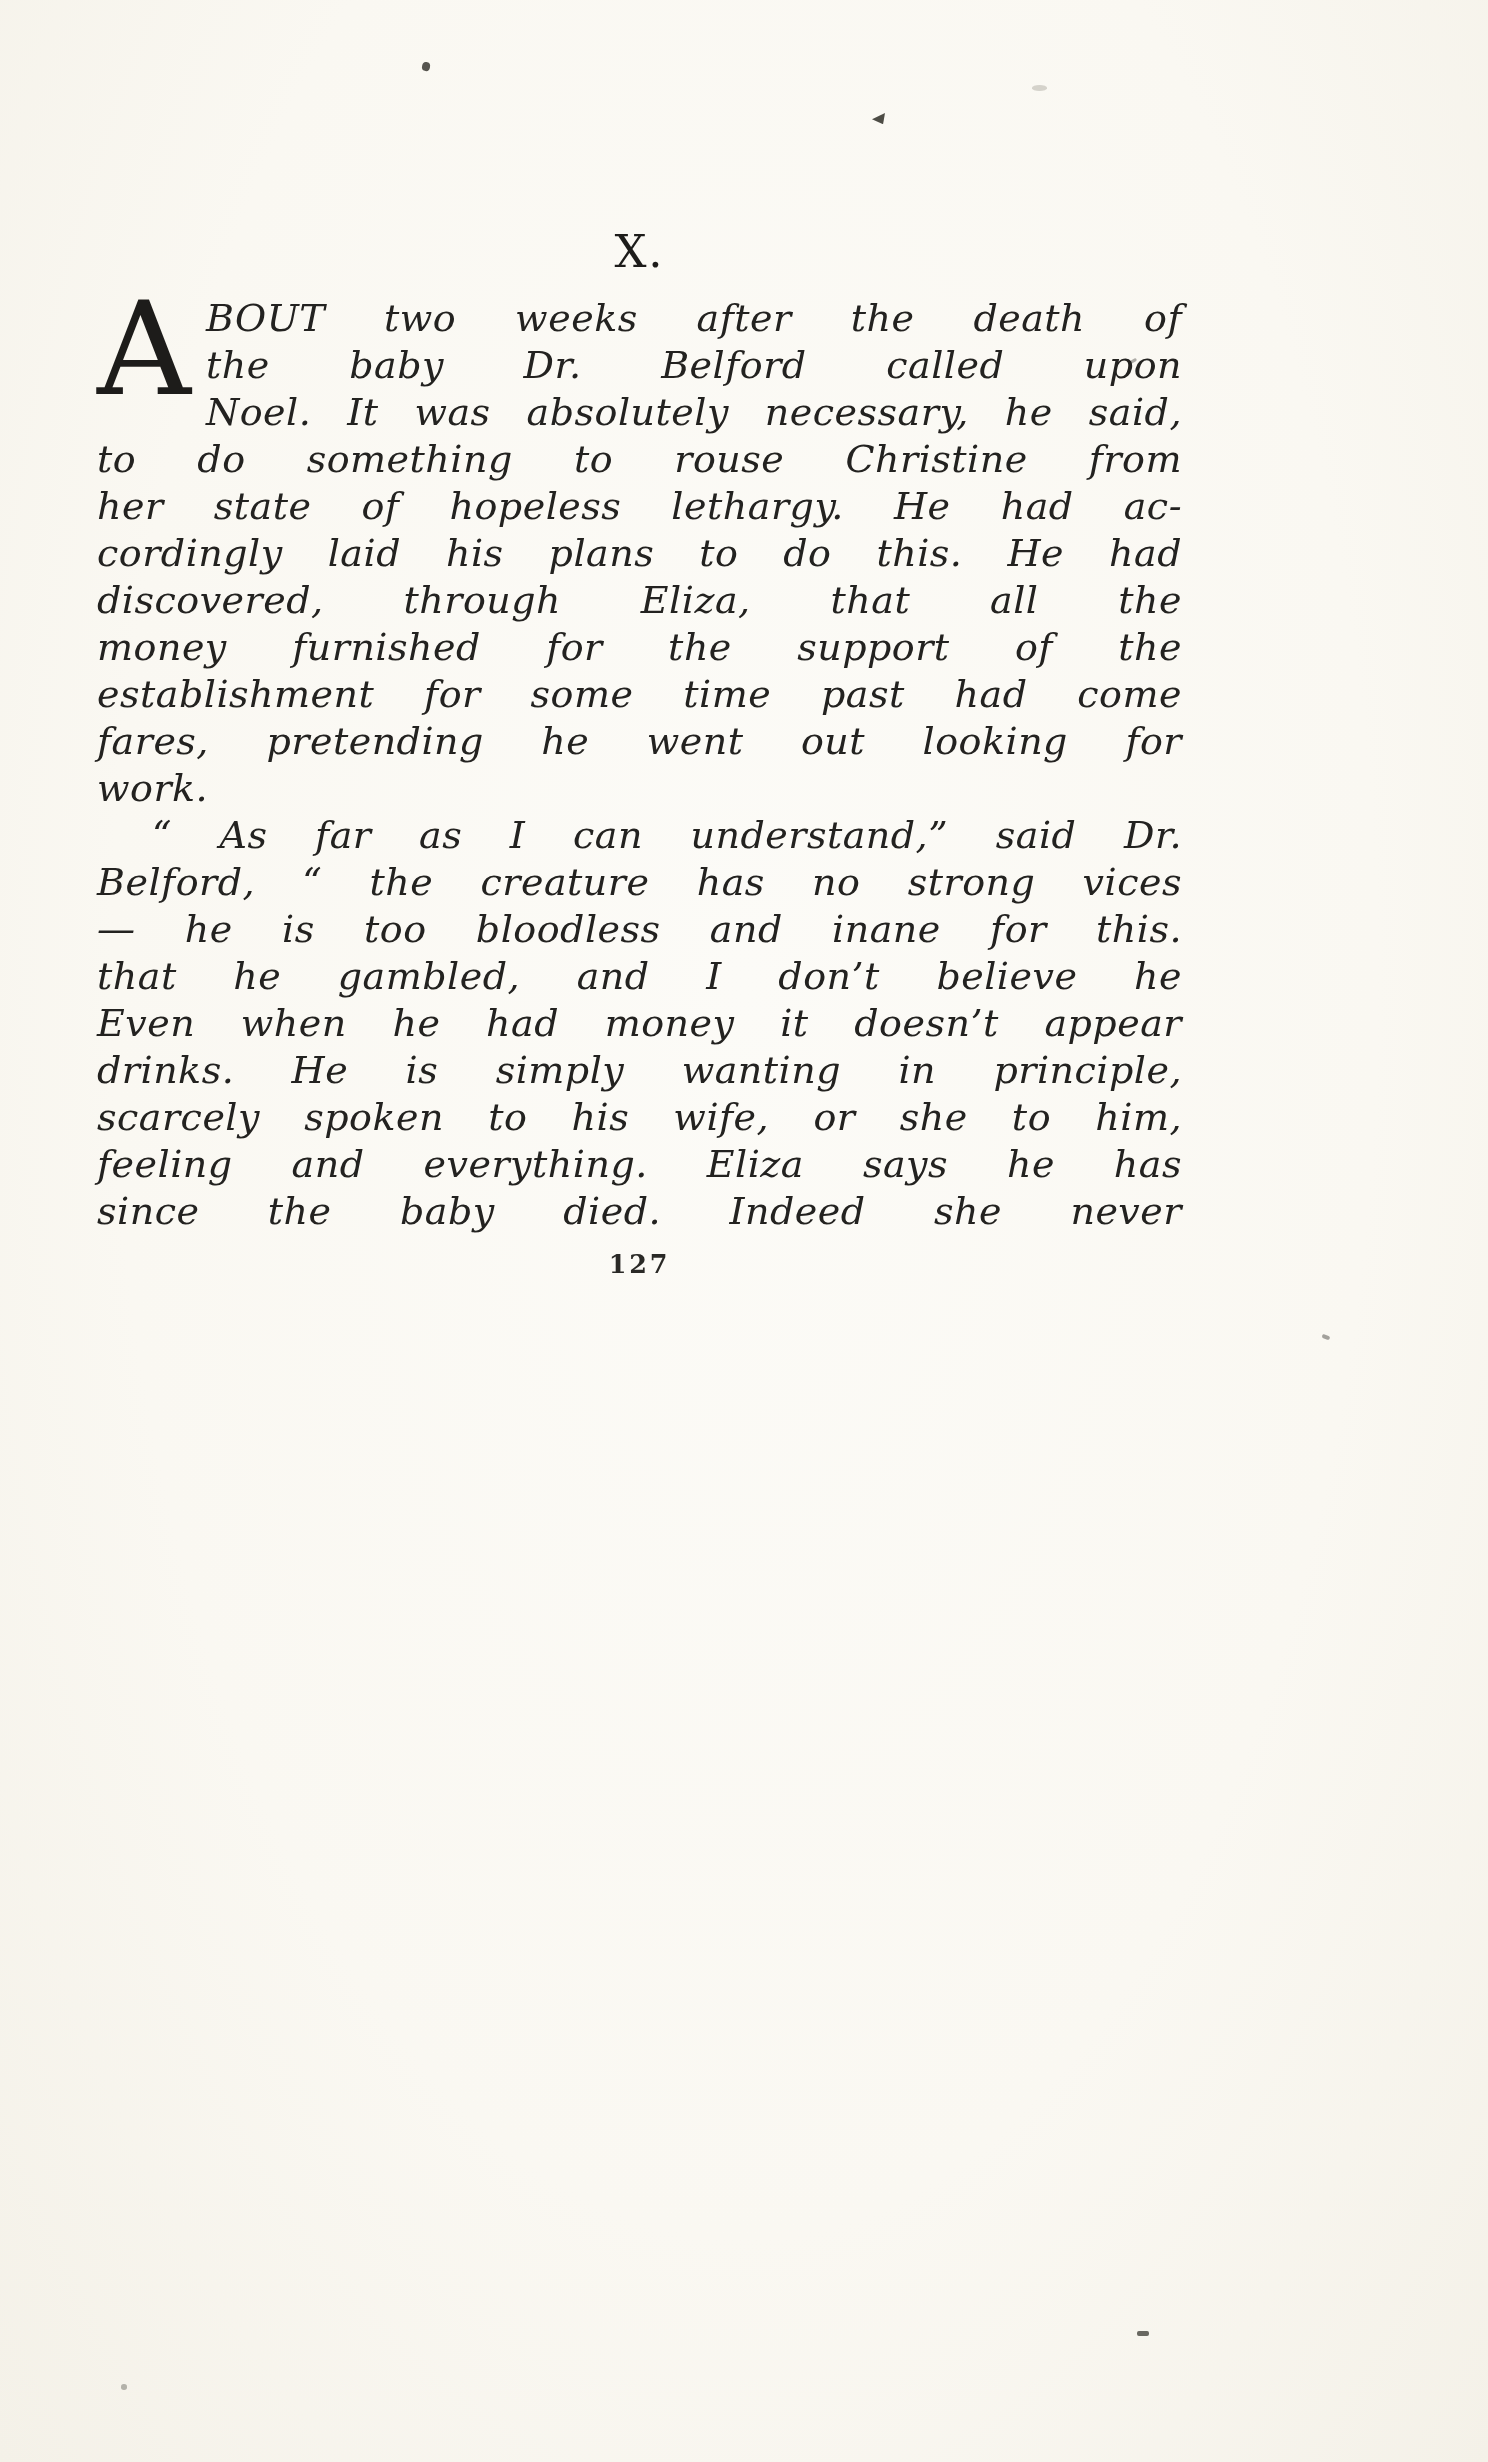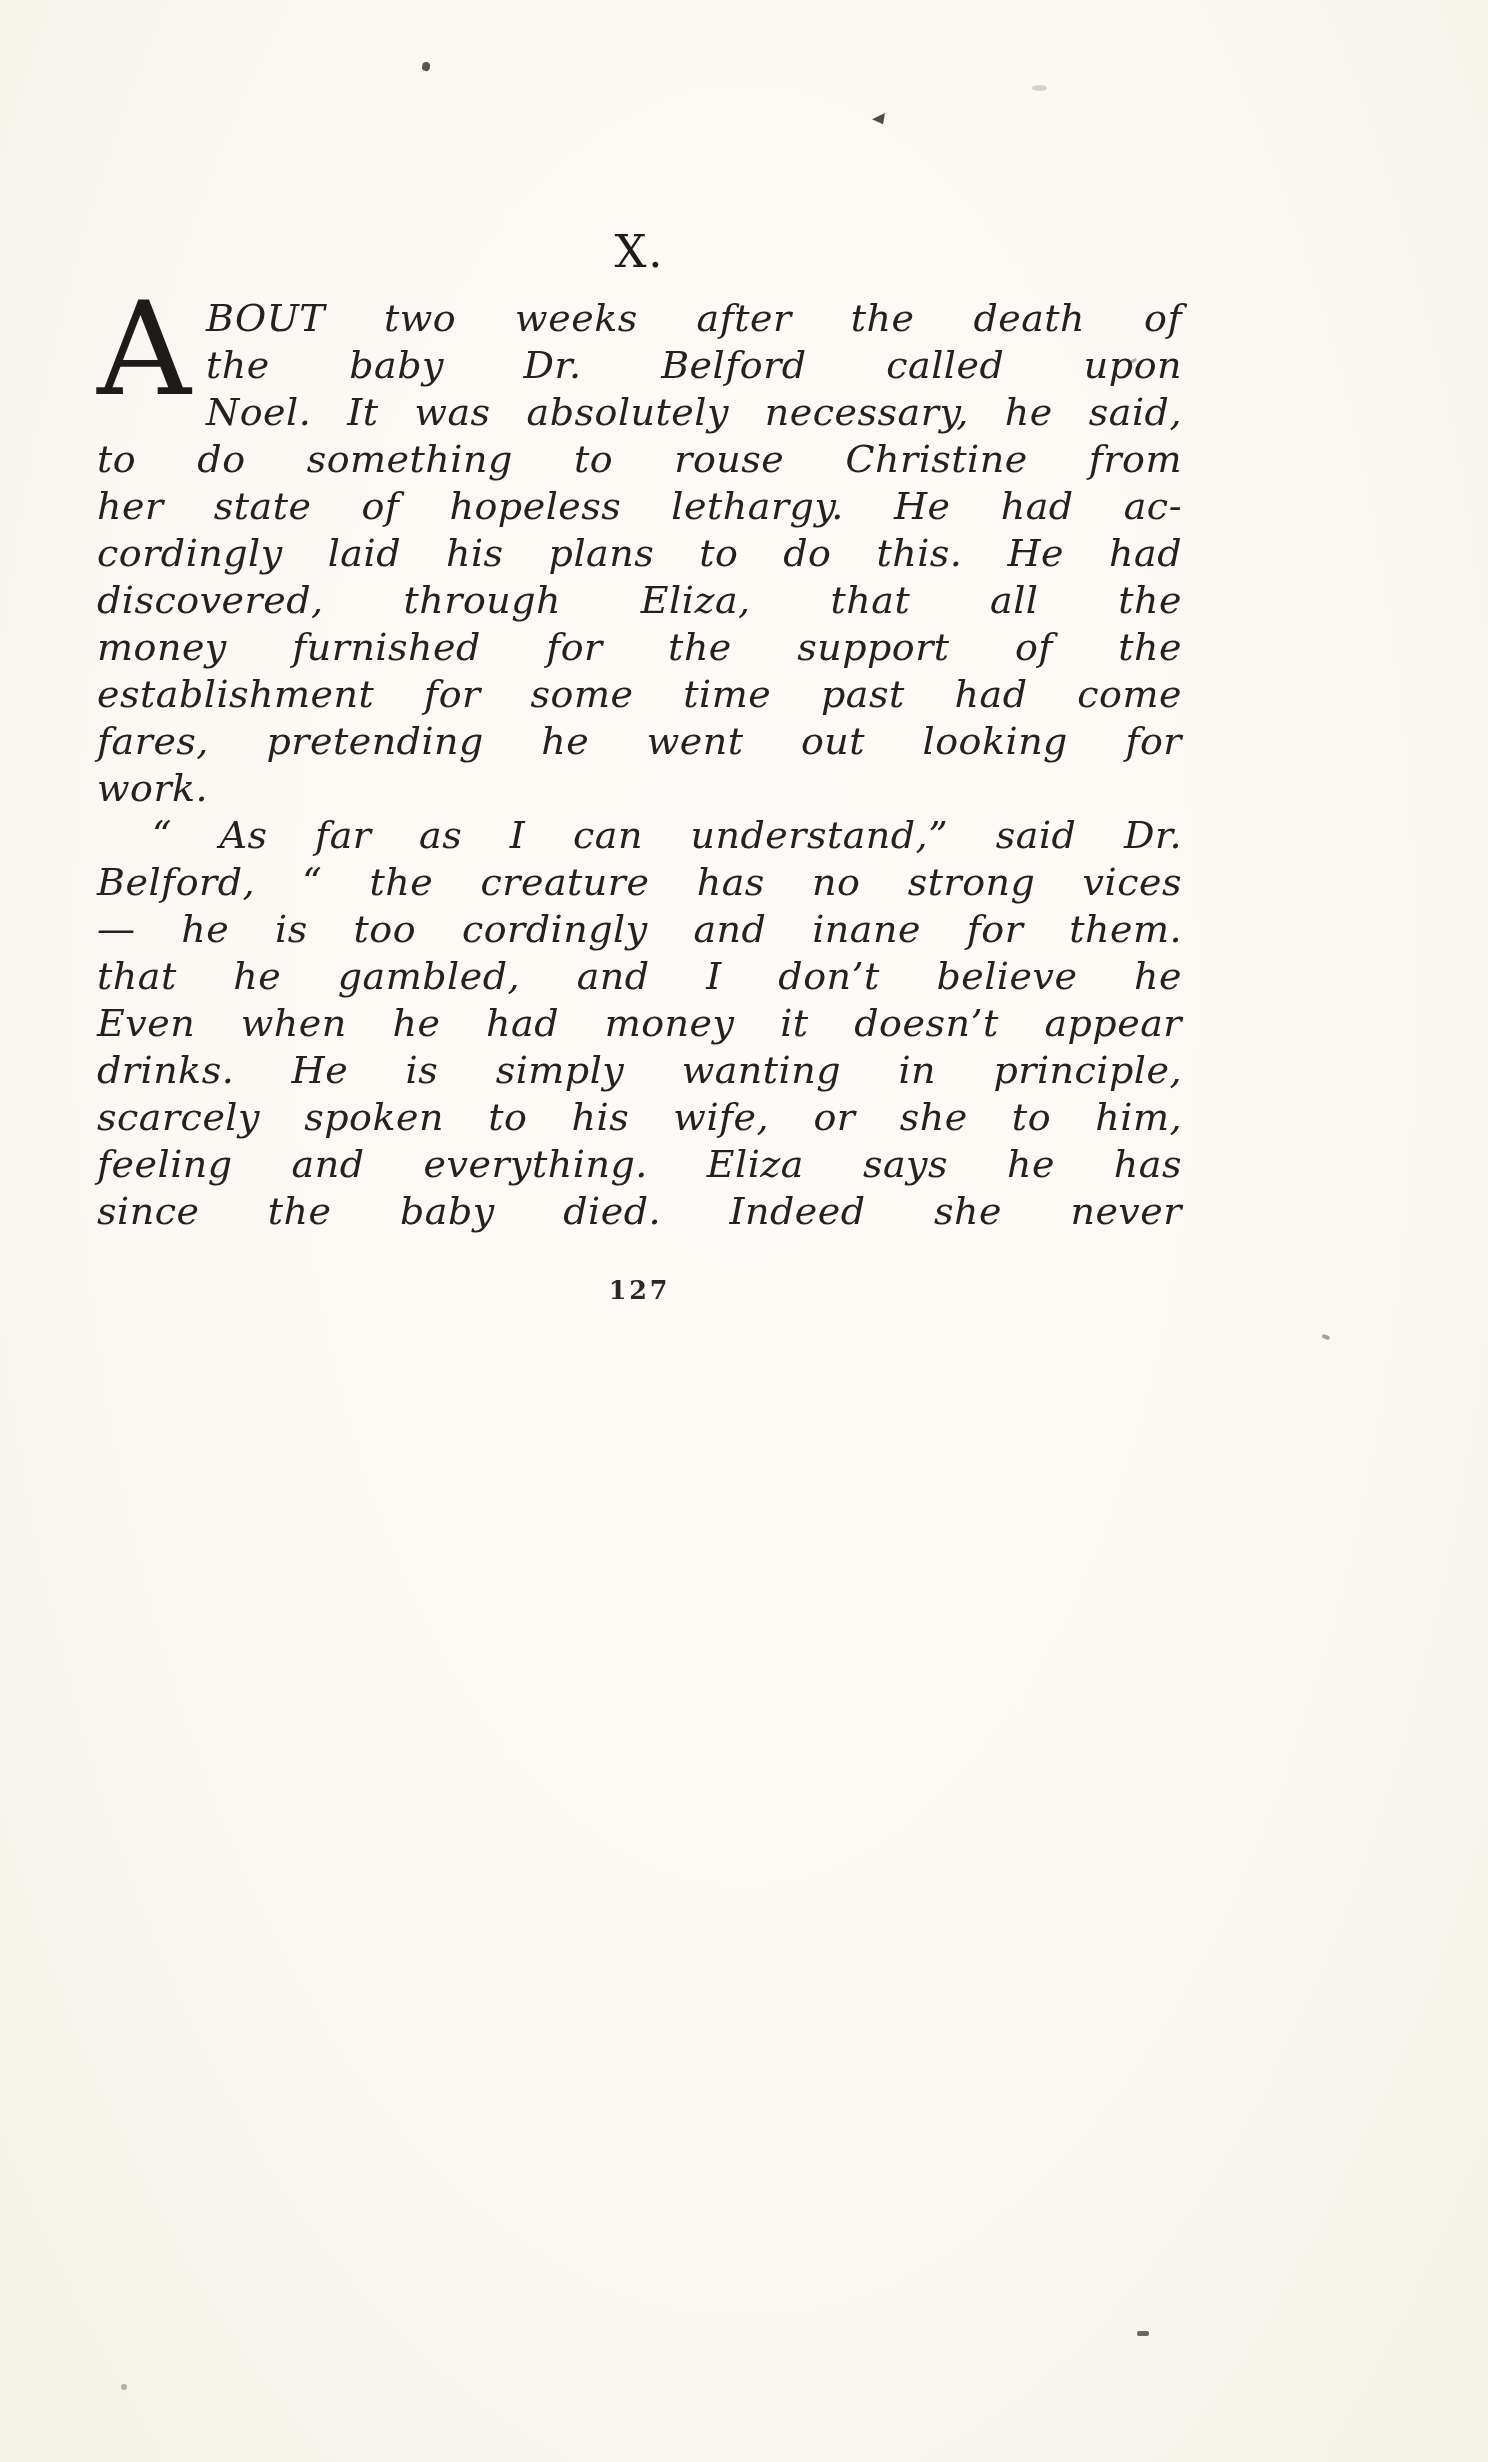--- a/index.html
+++ b/index.html
@@ -56,21 +56,21 @@
     color: #232220;
     font-style: italic;
   }
   .line.flush-left {
     text-align-last: left;
   }
   .line.indent {
     padding-left: 55px;
   }
   .page-number {
-    margin-top: 40px;
+    margin-top: 14px;
     text-align: center;
     font-size: 25.4px;
     font-weight: bold;
     letter-spacing: 2.8px;
     color: #2a2926;
   }
   
   .speck {
     position: absolute;
     background: #3a3832;
@@ -133,21 +133,21 @@
       <span class="line">discovered, through Eliza, that all the</span>
       <span class="line">money furnished for the support of the</span>
       <span class="line">establishment for some time past had come</span>
       <span class="line">fares, pretending he went out looking for</span>
       <span class="line flush-left">work.</span>
     </div>
 
     <div class="paragraph">
       <span class="line indent">“ As far as I can understand,” said Dr.</span>
       <span class="line">Belford, “ the creature has no strong vices</span>
-      <span class="line">— he is too cordingly and inane for them.</span>
+      <span class="line">— he is too bloodless and inane for this.</span>
       <span class="line">that he gambled, and I don’t believe he</span>
       <span class="line">Even when he had money it doesn’t appear</span>
       <span class="line">drinks.  He is simply wanting in principle,</span>
       <span class="line">scarcely spoken to his wife, or she to him,</span>
       <span class="line">feeling and everything.  Eliza says he has</span>
       <span class="line">since the baby died.  Indeed she never</span>
     </div>
 
     <div class="page-number">127</div>
 

